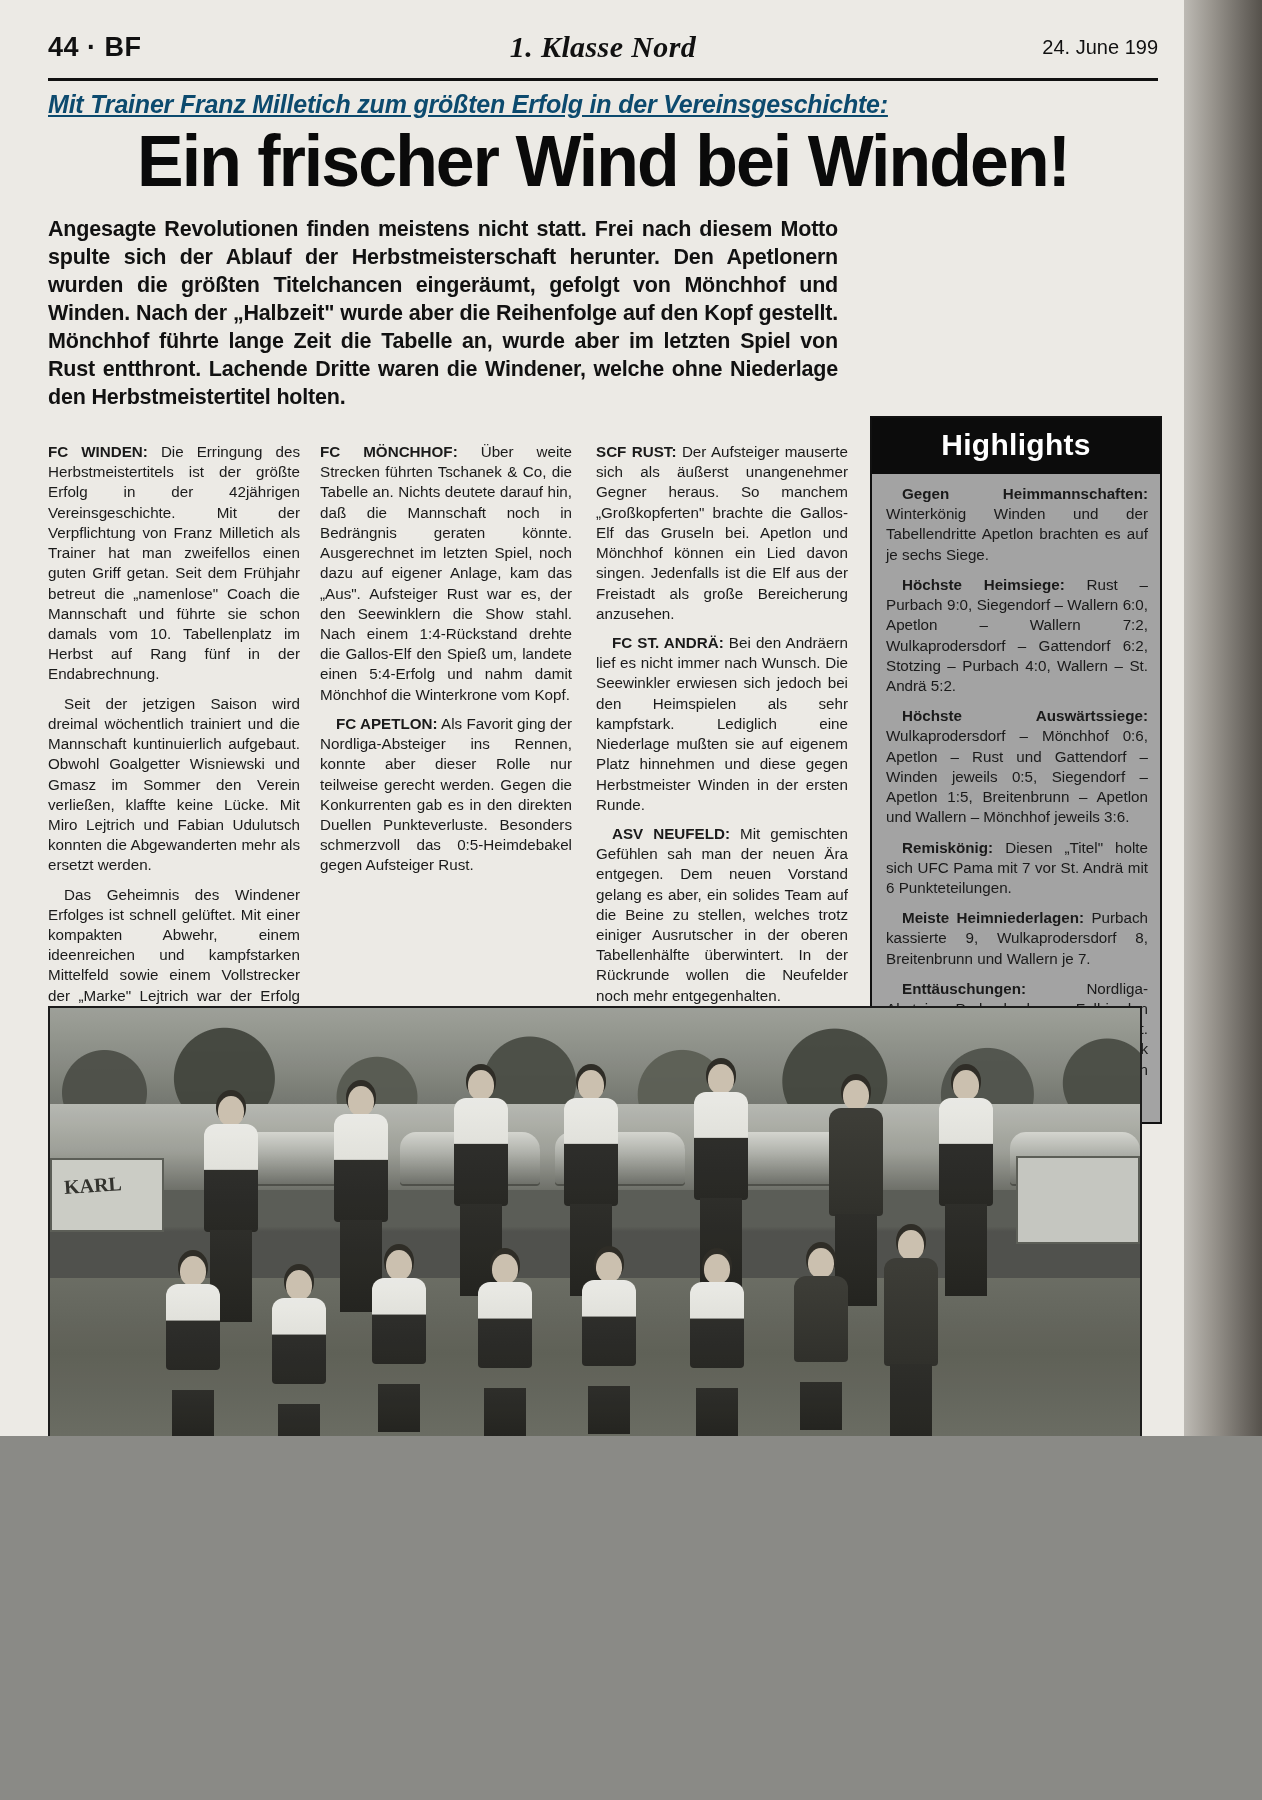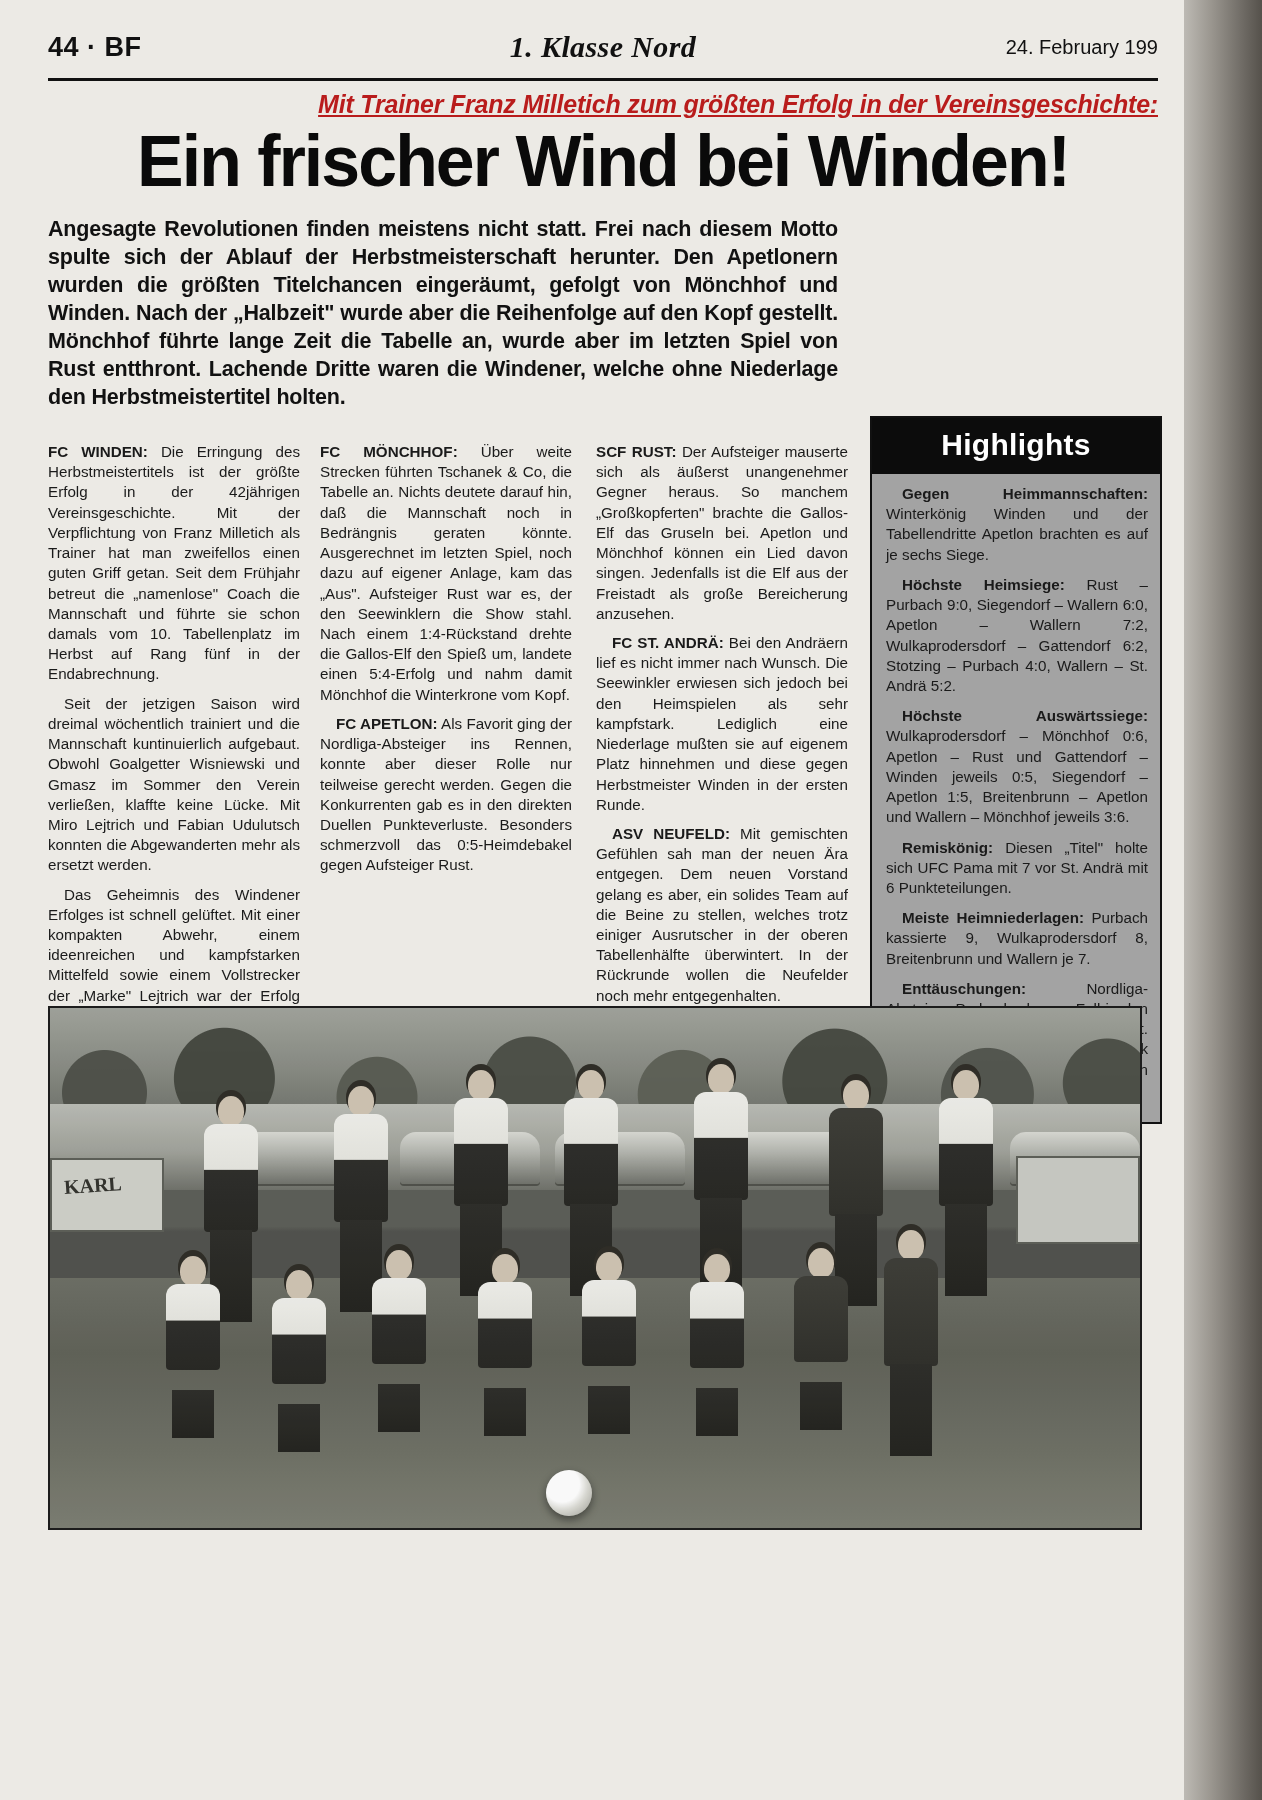--- a/index.html
+++ b/index.html
@@ -6,21 +6,21 @@
     margin: 0;
     padding: 0;
     background: #8a8a86;
   }
   body {
     font-family: "Liberation Sans", sans-serif;
   }
   #page {
     position: relative;
     width: 1262px;
-    height: 1800px;
+    height: 1436px;
     background: #e9e7e2;
     overflow: hidden;
   }
   
   #right-edge {
     position: absolute;
     top: 0;
     right: 0;
     width: 78px;
     height: 1800px;
@@ -80,23 +80,22 @@
     background: #111;
     margin-top: 2px;
   }
   
   .kicker {
     margin-top: 9px;
     font-size: 25px;
     font-weight: bold;
     font-style: italic;
     text-decoration: underline;
-    color: #b91c1c;
+    color: #0c4a6e;
     letter-spacing: -0.2px;
-    text-align: right;
   }
   .headline {
     margin-top: 6px;
     font-size: 72px;
     line-height: 1.02;
     font-weight: bold;
     letter-spacing: -2px;
     color: #0a0a0a;
     text-align: center;
     font-stretch: condensed;
@@ -319,21 +318,21 @@
 
 <div id="page">
   <div id="page-sheet"></div>
   <div id="right-edge"></div>
 
   <div id="content">
 
     <div class="runhead">
       <div class="folio">44 · BF</div>
       <div class="runtitle">1. Klasse Nord</div>
-      <div class="rundate">24. February 199</div>
+      <div class="rundate">24. June 199</div>
     </div>
     <div class="rule"></div>
 
     <div class="kicker">Mit Trainer Franz Milletich zum größten Erfolg in der Vereinsgeschichte:</div>
     <div class="headline">Ein frischer Wind bei Winden!</div>
 
     <div class="lead">Angesagte Revolutionen finden meistens nicht statt. Frei nach diesem Motto spulte sich der Ablauf der Herbstmeisterschaft herunter. Den Apetlonern wurden die größten Titelchancen eingeräumt, gefolgt von Mönchhof und Winden. Nach der „Halbzeit" wurde aber die Reihenfolge auf den Kopf gestellt. Mönchhof führte lange Zeit die Tabelle an, wurde aber im letzten Spiel von Rust entthront. Lachende Dritte waren die Windener, welche ohne Niederlage den Herbstmeistertitel holten.</div>
 
     <div class="cols" style="height:760px;">
 

